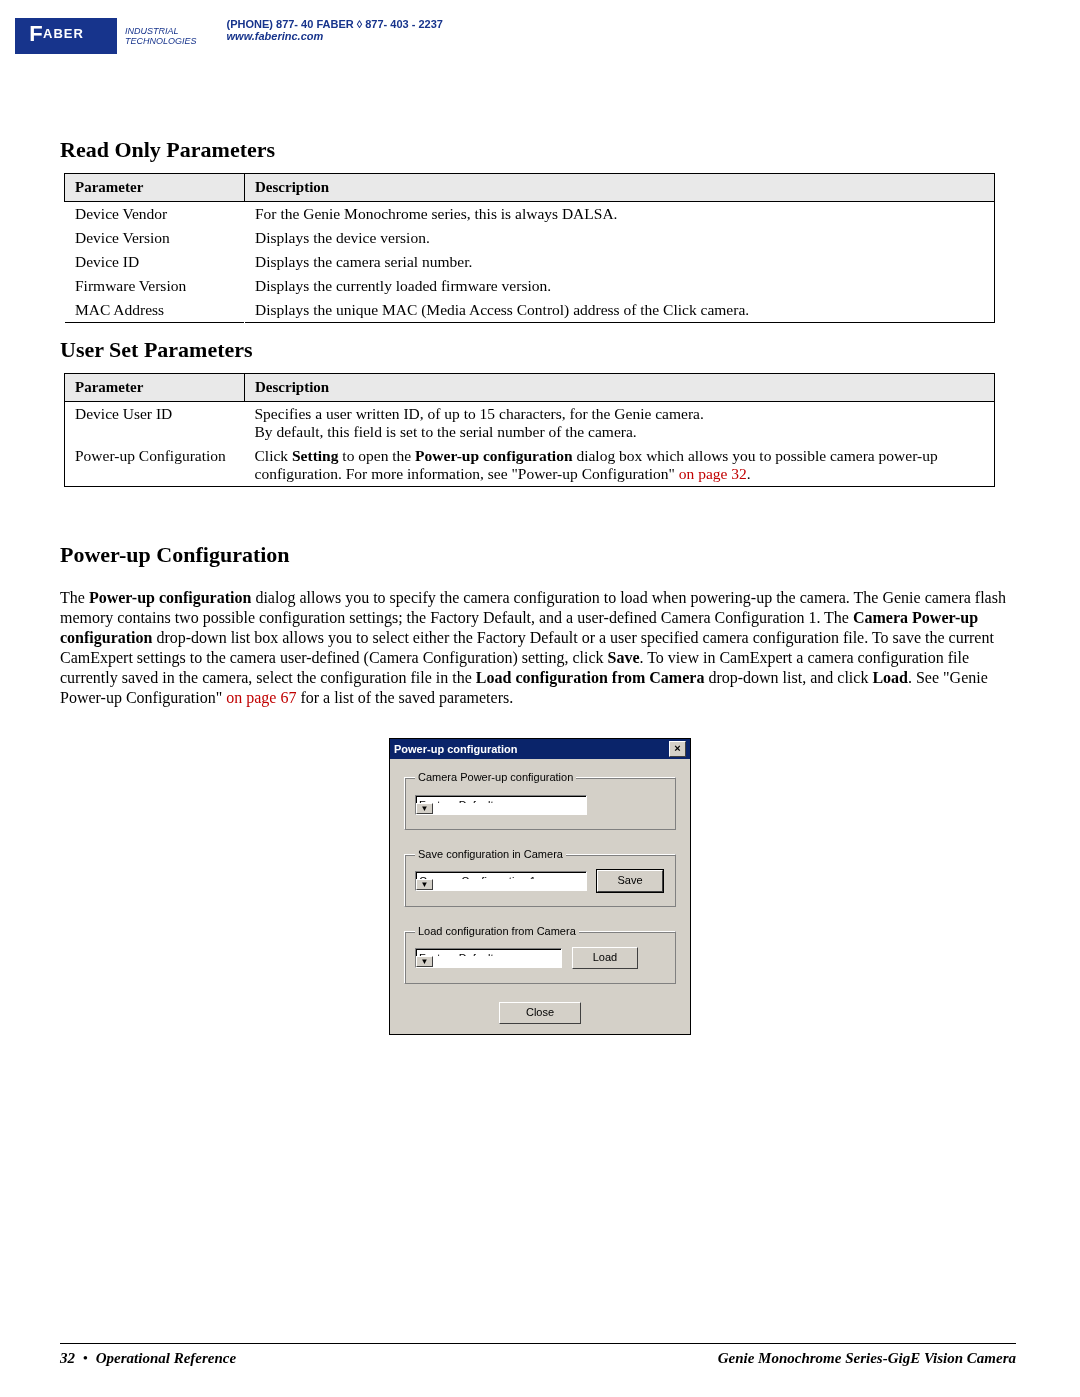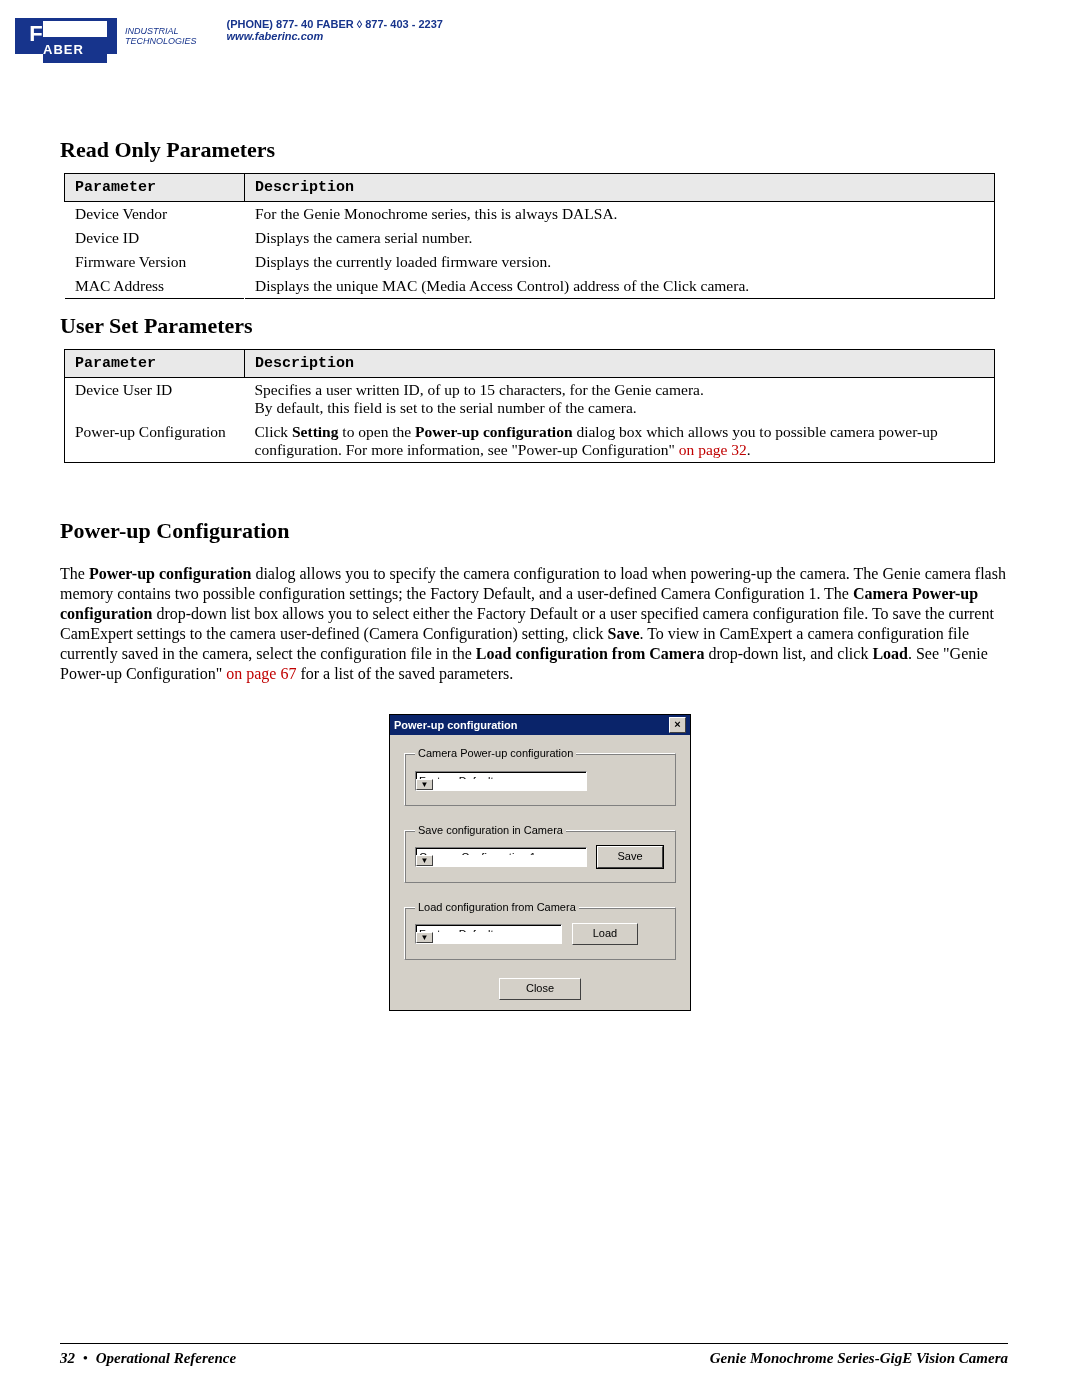--- a/index.html
+++ b/index.html
@@ -38,21 +38,21 @@
     background: #17348c;
   }
   .logo-inner {
     position: absolute;
     left: 14px; top: 3px;
     width: 78px; height: 26px;
     background: #fff;
   }
   .logo-blue {
     position:absolute;
-    right:0; top:16px;
+    right:0; top:0;
     width:64px; height:26px;
     background:#17348c;
     color:#fff;
     font-family: Arial, Helvetica, sans-serif;
     font-weight:bold;
     font-size:13px;
     line-height:26px;
     letter-spacing:1px;
     padding-left:0;
   }
@@ -109,21 +109,21 @@
     width: 97%;
     margin: 0 0 0 4px;
     font-size: 15.5px;
   }
   table.param th, table.param td {
     text-align: left;
     vertical-align: top;
     padding: 3px 6px 3px 10px;
   }
   table.param thead th {
-    font-family: Liberation Mono, monospace;
+    font-family: Liberation Serif, serif;
     font-weight: bold;
     background: #e9e9e9;
     border: 1px solid #000;
     font-size: 15px;
     padding-top:5px;
     padding-bottom:5px;
   }
   table.param.boxed {
     border: 1px solid #000;
   }
@@ -299,20 +299,24 @@
         <th>Parameter</th>
         <th>Description</th>
       </tr>
     </thead>
     <tbody>
       <tr>
           <td>Device Vendor</td>
           <td>For the Genie Monochrome series, this is always DALSA.</td>
         </tr>
       <tr>
+          <td>Device Version</td>
+          <td>Displays the device version.</td>
+        </tr>
+      <tr>
           <td>Device ID</td>
           <td>Displays the camera serial number.</td>
         </tr>
       <tr>
           <td>Firmware Version</td>
           <td>Displays the currently loaded firmware version.</td>
         </tr>
       <tr>
           <td>MAC Address</td>
           <td>Displays the unique MAC (Media Access Control) address of the Click camera.</td>
@@ -389,21 +393,21 @@
           <span class="btn">Load</span>
         </div>
       </fieldset>
 
       <div class="center" style="margin-top:8px;">
         <span class="btn" style="min-width:60px">Close</span>
       </div>
     </div>
   </div>
 
-  <div style="position:absolute; left:60px; right:72px; bottom:30px;">
+  <div style="position:absolute; left:60px; right:64px; bottom:30px;">
     <div class="footer-rule"></div>
     <div class="footer">
       <span>
         <span>32</span>
         <span class="bullet">•</span>
         <span>Operational Reference</span>
       </span>
       <span>Genie Monochrome Series-GigE Vision Camera</span>
     </div>
   </div>

